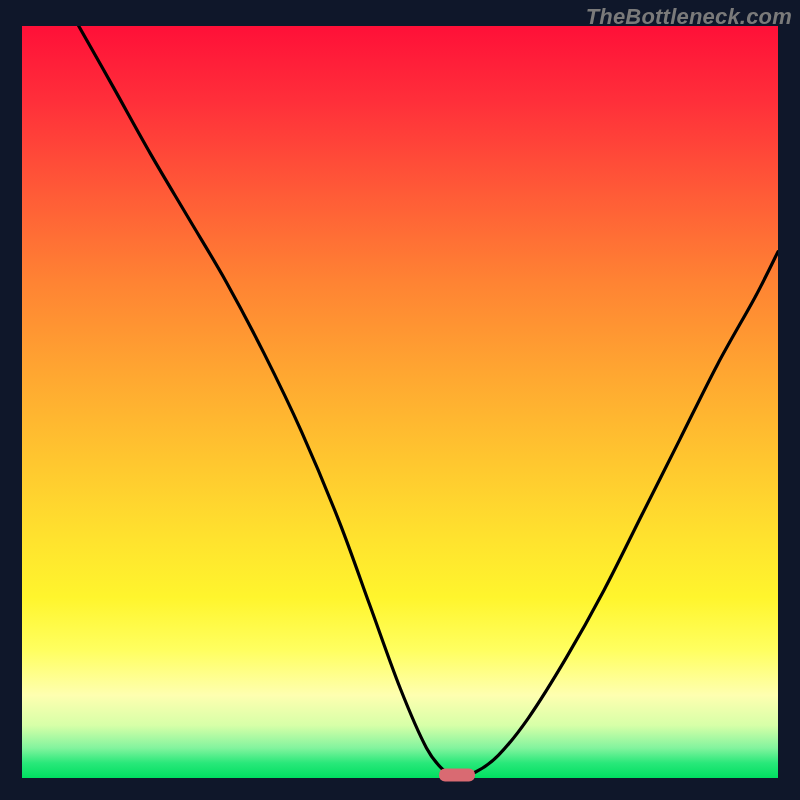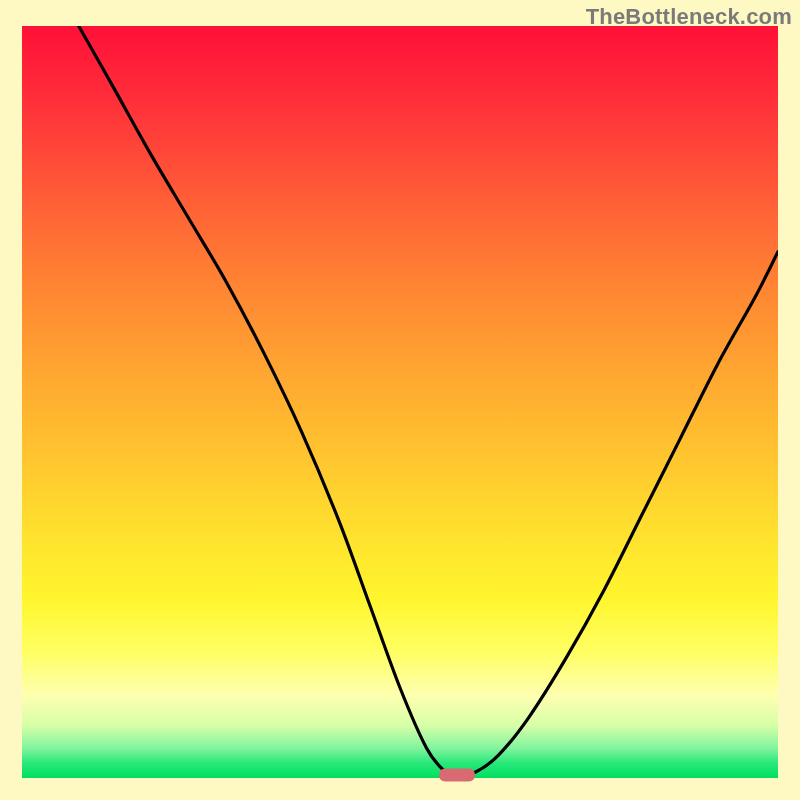--- a/index.html
+++ b/index.html
@@ -8,21 +8,22 @@
     width: 800px;
     height: 800px;
     background: #000;
     overflow: hidden;
     font-family: Arial, Helvetica, sans-serif;
   }
   .frame {
     position: relative;
     width: 800px;
     height: 800px;
-    background: #fef9c3;
+    background: #0f172a;
+    font-style: italic;
   }
   .attribution {
     position: absolute;
     top: 4px;
     right: 8px;
     color: #7a7a7a;
     font-size: 22px;
     font-weight: 600;
     letter-spacing: 0.2px;
     z-index: 10;

